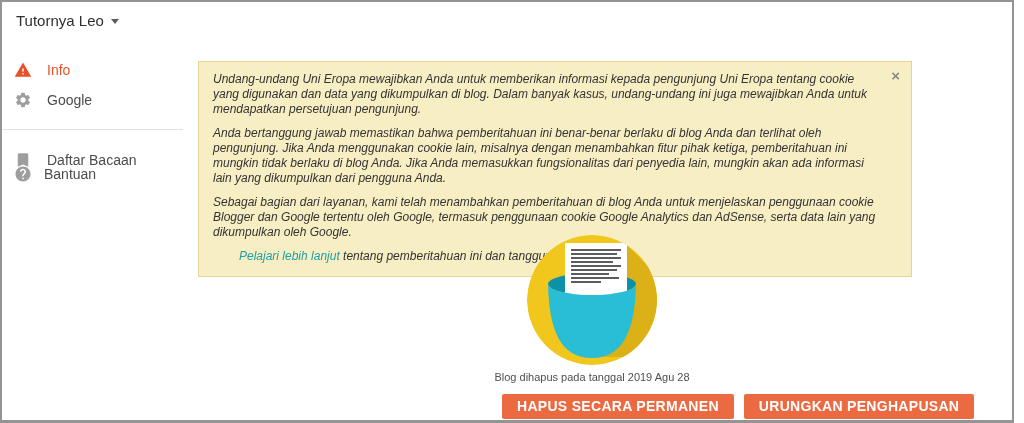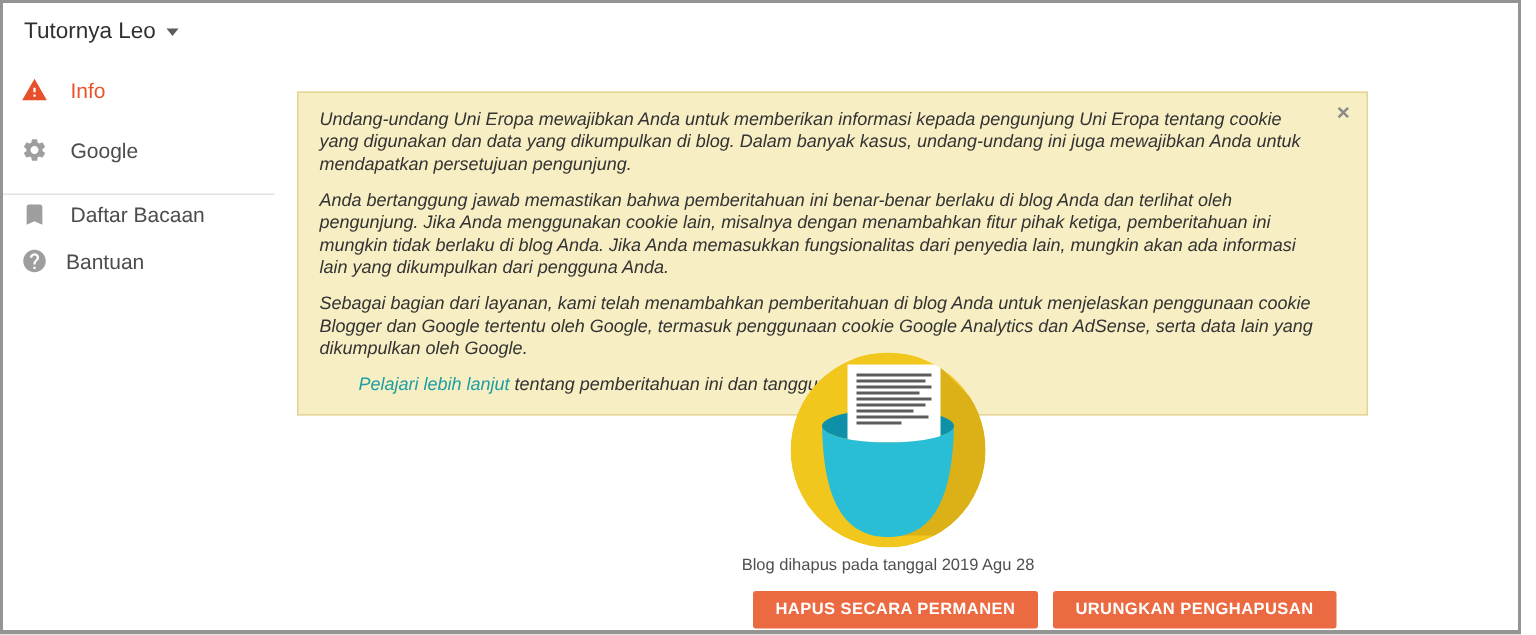--- a/index.html
+++ b/index.html
@@ -120,59 +120,59 @@
     gap: 10px;
   }
   .action-btn {
     background: #eb6a41;
     color: #ffffff;
     border: none;
     border-radius: 2px;
     height: 25px;
     line-height: 25px;
     padding: 0 15px;
-    font-size: 11px;
+    font-size: 14px;
     font-weight: bold;
     letter-spacing: 0.3px;
     font-family: "Liberation Sans", sans-serif;
     cursor: pointer;
     white-space: nowrap;
   }
 </style>
 </head>
 <body>
 
 <div class="frame">
 
   <div class="blog-selector">
     <span class="blog-title">Tutornya Leo</span>
     <span class="caret-down"></span>
   </div>
 
-  <div class="side-item active" style="top:48px;">
+  <div class="side-item active" style="top:58px;">
     <span class="icon">
       <svg viewBox="0 0 24 24" width="18" height="18">
           <path fill="#e8502a" d="M1 21h22L12 2 1 21zm12-3h-2v-2h2v2zm0-4h-2v-4h2v4z"></path>
         </svg>
     </span>
     <span class="side-label">Info</span>
   </div>
 
   <div class="side-item" style="top:88px;">
     <span class="icon">
       <svg viewBox="0 0 24 24" width="18" height="18">
           <path fill="#9e9e9e" d="M19.14 12.94c.04-.3.06-.61.06-.94 0-.32-.02-.64-.07-.94l2.03-1.58c.18-.14.23-.41.12-.61l-1.92-3.32c-.12-.22-.37-.29-.59-.22l-2.39.96c-.5-.38-1.03-.7-1.62-.94l-.36-2.54c-.04-.24-.24-.41-.48-.41h-3.84c-.24 0-.43.17-.47.41l-.36 2.54c-.59.24-1.13.57-1.62.94l-2.39-.96c-.22-.08-.47 0-.59.22L2.74 8.87c-.12.21-.08.47.12.61l2.03 1.58c-.05.3-.09.63-.09.94s.02.64.07.94l-2.03 1.58c-.18.14-.23.41-.12.61l1.92 3.32c.12.22.37.29.59.22l2.39-.96c.5.38 1.03.7 1.62.94l.36 2.54c.05.24.24.41.48.41h3.84c.24 0 .44-.17.47-.41l.36-2.54c.59-.24 1.13-.56 1.62-.94l2.39.96c.22.08.47 0 .59-.22l1.92-3.32c.12-.22.07-.47-.12-.61l-2.01-1.58zM12 15.6c-1.98 0-3.6-1.62-3.6-3.6s1.62-3.6 3.6-3.6 3.6 1.62 3.6 3.6-1.62 3.6-3.6 3.6z"></path>
         </svg>
     </span>
     <span class="side-label">Google</span>
   </div>
 
   <div class="side-divider"></div>
 
-  <div class="side-item" style="top:131px;">
+  <div class="side-item" style="top:148px;">
     <span class="icon">
       <svg viewBox="0 0 24 24" width="18" height="18">
           <path fill="#9e9e9e" d="M17 3H7c-1.1 0-2 .9-2 2v16l7-3 7 3V5c0-1.1-.9-2-2-2z"></path>
         </svg>
     </span>
     <span class="side-label">Daftar Bacaan</span>
   </div>
 
   <div class="side-item" style="top:162px;gap:12px;">
     <span class="icon">

